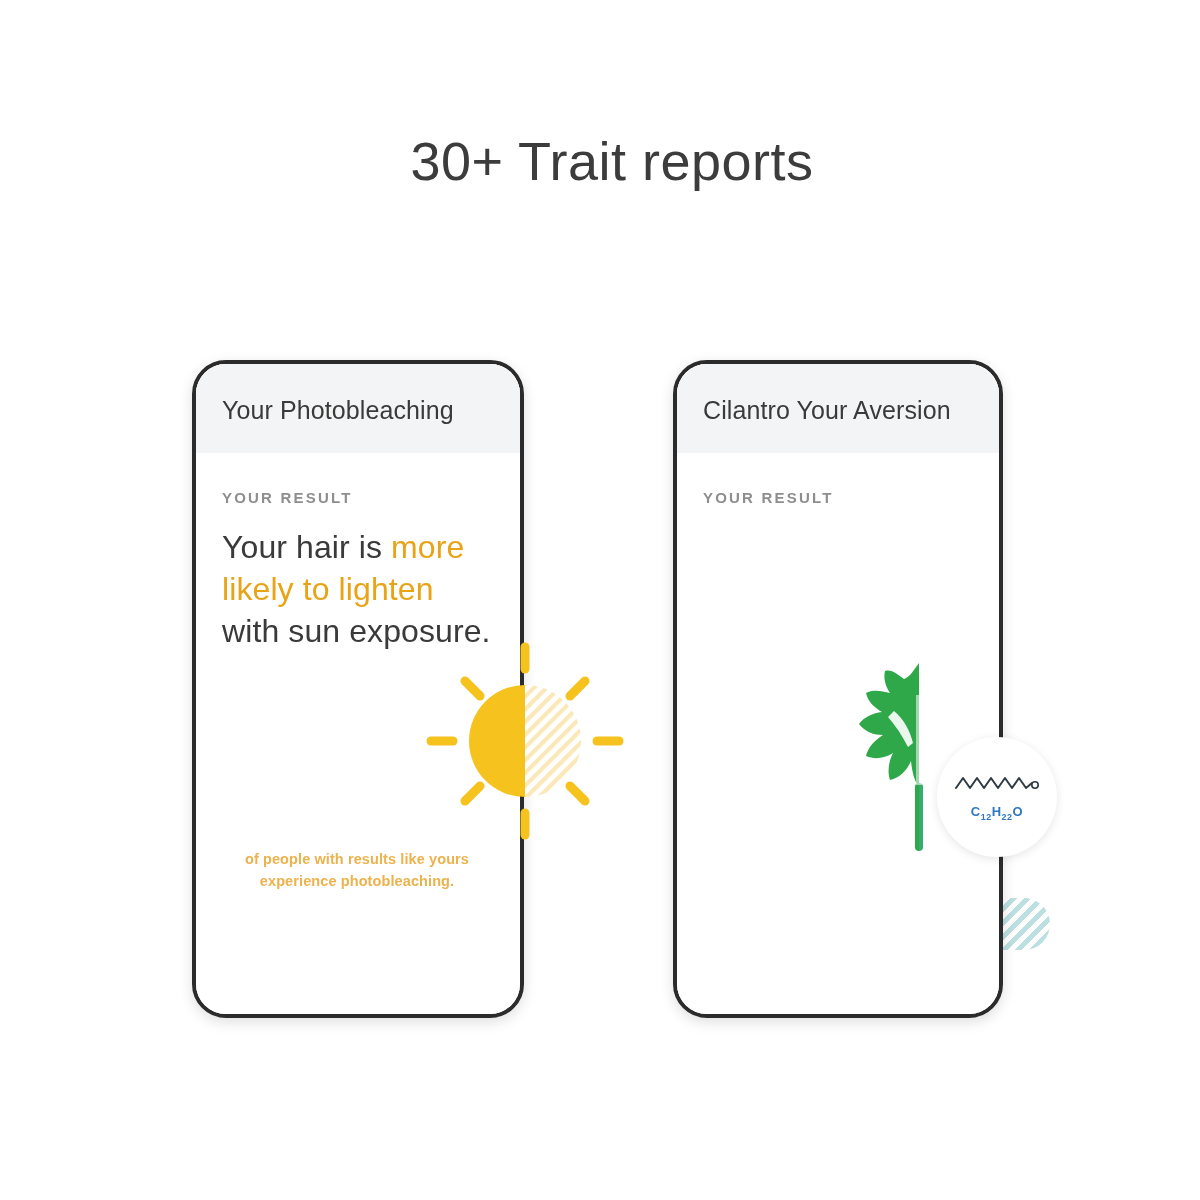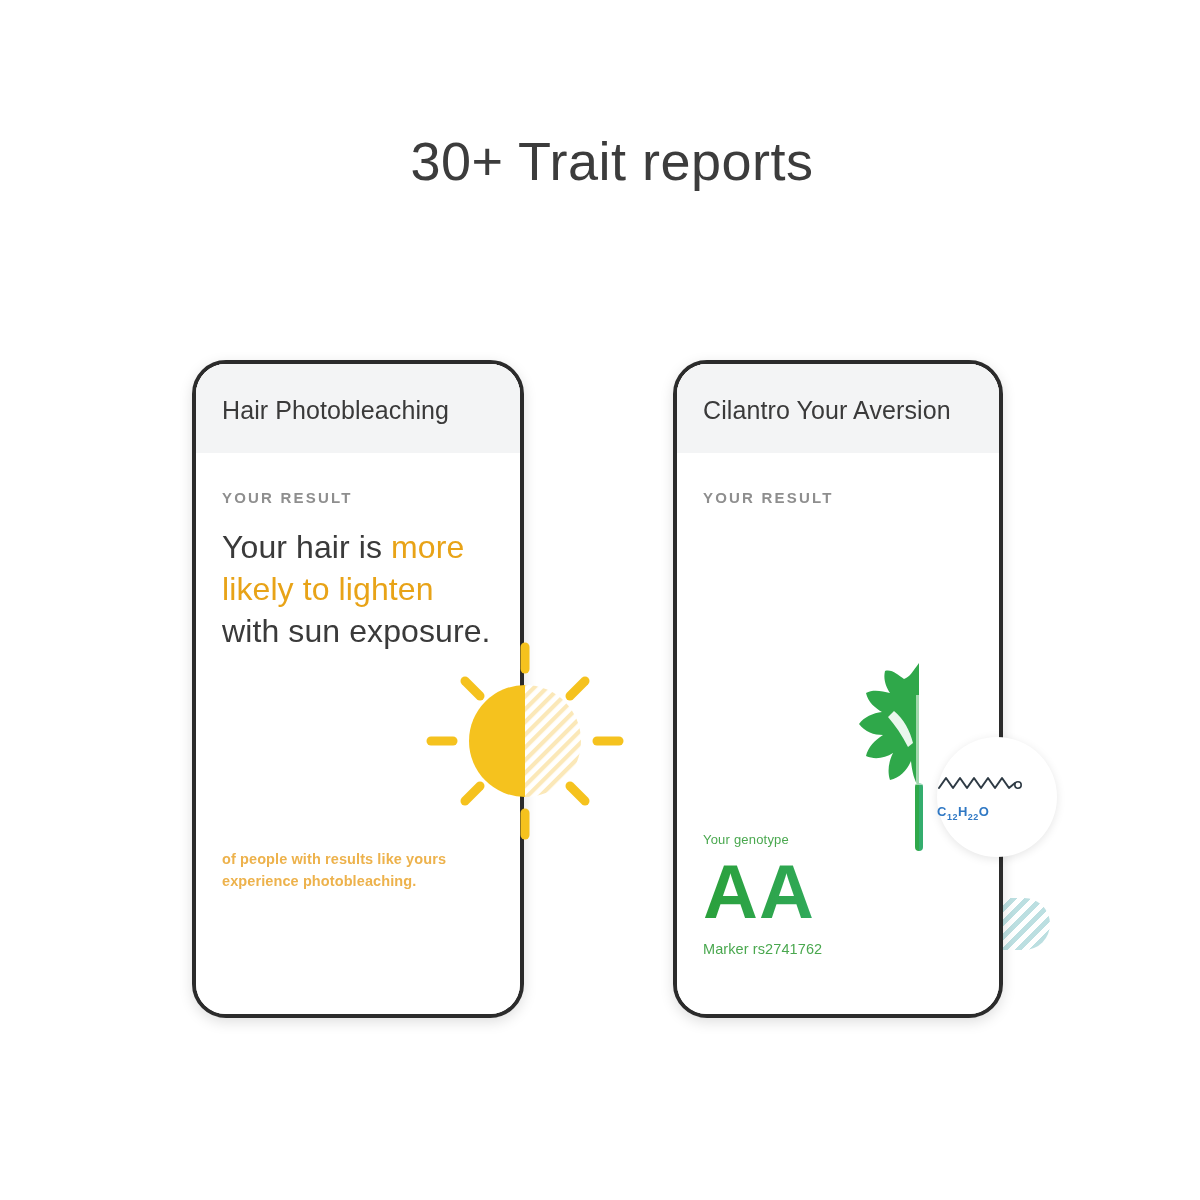--- a/index.html
+++ b/index.html
@@ -128,20 +128,21 @@
     color: #f2a122;
     letter-spacing: -1px;
   }
   #stat-caption {
     margin-top: 16px;
     font-size: 14.5px;
     line-height: 1.52;
     color: #edb24c;
     font-weight: 700;
     letter-spacing: 0.1px;
+    text-align: center;
   }
 
   
   #genotype-block {
     position: absolute;
     left: 26px;
     top: 468px;
     width: 250px;
   }
   #genotype-kicker {
@@ -215,20 +216,21 @@
     left: 937px;
     top: 737px;
     width: 120px;
     height: 120px;
     border-radius: 50%;
     background: #ffffff;
     box-shadow: 0 2px 10px rgba(0,0,0,0.10);
     z-index: 40;
     display: flex;
     flex-direction: column;
+    align-items: center;
     justify-content: center;
   }
   #molecule-formula {
     font-size: 13px;
     color: #2f78c4;
     font-weight: 700;
     letter-spacing: 0.5px;
     margin-top: 6px;
   }
   #molecule-formula sub {
@@ -242,21 +244,21 @@
   <h1 id="main-title">30+ Trait reports</h1>
 </div>
 
 <div class="hatch hatch-gray" style="left:352px; top:664px; width:118px; height:48px;"></div>
 <div class="hatch hatch-gray" style="left:262px; top:746px; width:126px; height:44px;"></div>
 
 <div class="phone" id="phone-left">
   <div class="screen">
 
     <div class="screen-header">
-      <div class="trait-title">Hair Photobleaching</div>
+      <div class="trait-title">Your Photobleaching</div>
     </div>
 
     <div class="screen-body">
       <div class="result-kicker">YOUR RESULT</div>
       <div class="result-sentence">
         <span>Your hair is </span><span class="hl-amber">more likely to lighten</span><span> with sun exposure.</span>
       </div>
     </div>
 
     <div id="stat-block">
@@ -302,25 +304,20 @@
   <div class="screen">
 
     <div class="screen-header">
       <div class="trait-title">Cilantro Your Aversion</div>
     </div>
 
     <div class="screen-body">
       <div class="result-kicker">YOUR RESULT</div>
     </div>
 
-    <div id="genotype-block">
-      <div id="genotype-kicker">Your genotype</div>
-      <div id="genotype-value">AA</div>
-      <div id="genotype-marker">Marker rs2741762</div>
-    </div>
 
   </div>
   <div class="phone-side-btn" style="left:-4px; top:128px; height:28px;"></div>
   <div class="phone-side-btn" style="left:-4px; top:180px; height:48px;"></div>
   <div class="phone-side-btn" style="left:-4px; top:240px; height:48px;"></div>
   <div class="phone-side-btn" style="right:-4px; top:200px; height:64px;"></div>
 </div>
 
 <div id="leaf-graphic">
   <svg viewBox="0 0 190 200" width="190" height="200" xmlns="http://www.w3.org/2000/svg">

